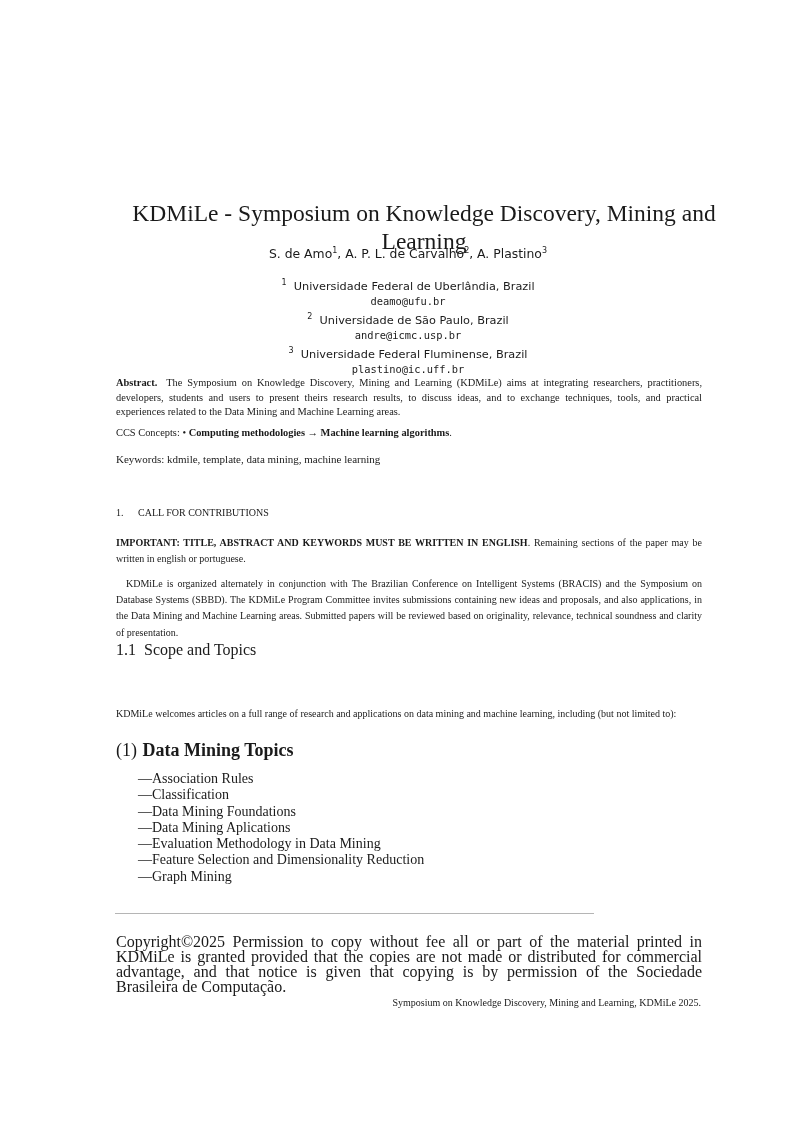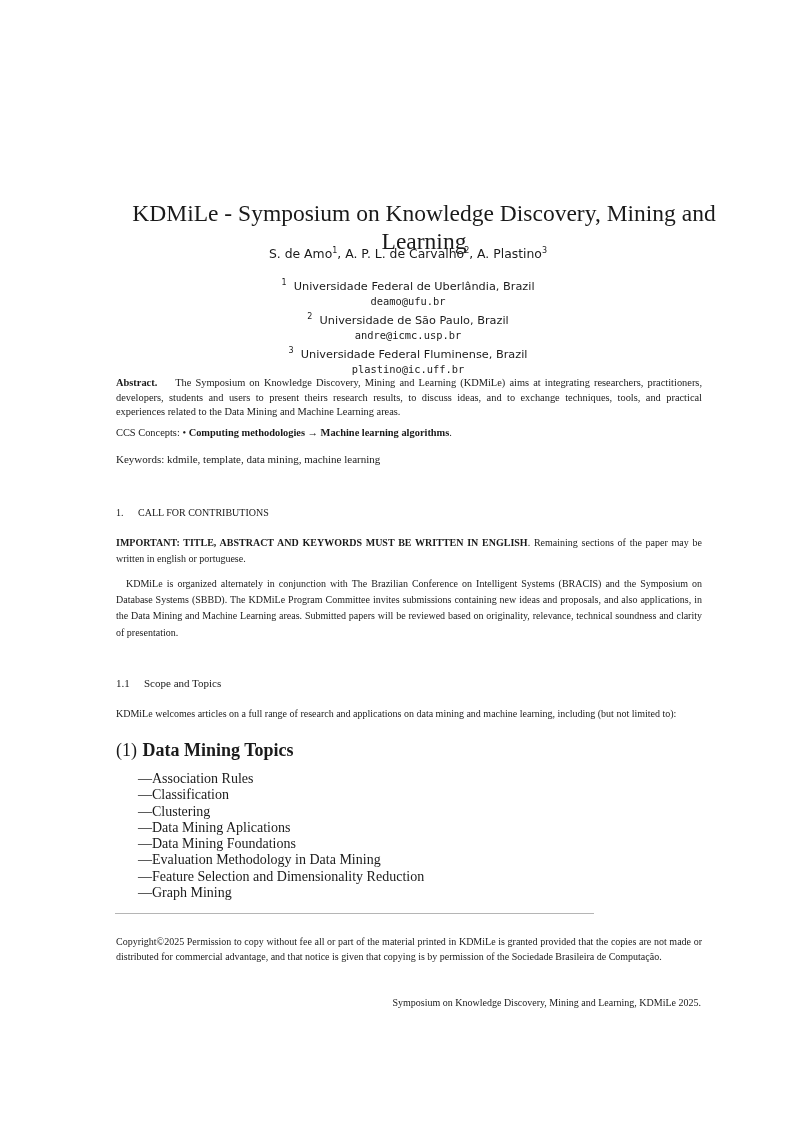--- a/index.html
+++ b/index.html
@@ -12,42 +12,42 @@
   .authors { position: absolute; left: 0; width: 816px; top: 246px; text-align: center;
              font-family: "DejaVu Sans", "Liberation Sans", sans-serif; font-size: 12.4px; }
   .authors sup, .affil sup { font-size: 8px; vertical-align: 5px; }
 
   .affil-block { position: absolute; left: 0; width: 816px; top: 275px; text-align: center; }
   .affil { font-family: "DejaVu Sans", "Liberation Sans", sans-serif; font-size: 11.3px; line-height: 15px; }
   .email { font-family: "DejaVu Sans Mono", "Liberation Mono", monospace; font-size: 10.4px; line-height: 15px; }
 
   .abstract { position: absolute; left: 116px; width: 586px; top: 376px; font-size: 10.4px;
               line-height: 14.5px; text-align: justify; margin: 0; }
-  .abstract b { margin-right: 18px; }
+  .abstract b { margin-right: 9px; }
   .ccs { position: absolute; left: 116px; top: 427px; font-size: 10.4px; }
   .keywords { position: absolute; left: 116px; top: 453px; font-size: 11px; }
 
   .section { position: absolute; left: 116px; top: 507px; font-size: 10px; }
   .section .num { display: inline-block; width: 22px; }
   .para { position: absolute; left: 116px; width: 586px; font-size: 10px; line-height: 16.2px;
           text-align: justify; margin: 0; }
   .p1 { top: 535px; }
   .p2 { top: 576px; text-indent: 10px; }
-  .subsection { position: absolute; left: 116px; top: 677px; font-size: 11px; }
+  .subsection { position: absolute; left: 116px; top: 641px; font-size: 16px; }
   .subsection .num { display: inline-block; width: 28px; }
   .p3 { top: 706px; }
 
   .list-head { position: absolute; left: 116px; top: 740px; font-size: 18px; }
   .list-head .num { display: inline-block; width: 22px; }
   .topics { position: absolute; left: 138px; top: 771px; margin: 0; padding: 0; list-style: none;
             font-size: 14px; line-height: 16.3px; }
 
   .rule { position: absolute; left: 115px; width: 479px; top: 913px; height: 0; border-top: 1px solid #b5b5b5; }
 
-  .copyright { position: absolute; left: 116px; width: 586px; top: 934px; font-size: 10px;
+  .copyright { position: absolute; left: 116px; width: 586px; top: 934px; font-size: 16px;
                line-height: 15px; text-align: justify; margin: 0; }
   .footer { position: absolute; right: 93px; top: 997px; font-size: 10px; }
 </style>
 </head>
 <body>
 
 <div class="page">
 
   <h1 class="title">KDMiLe - Symposium on Knowledge Discovery, Mining and Learning</h1>
 
@@ -94,23 +94,22 @@
   <p class="para p3">KDMiLe welcomes articles on a full range of research and applications on data mining and machine learning, including (but not limited to):</p>
 
   <div class="list-head">
     <span class="num">(1)</span>
     <b>Data Mining Topics</b>
   </div>
 
   <ul class="topics">
     <li>—Association Rules</li>
     <li>—Classification</li>
-    <li>—Clustering</li>
+    <li>—Data Mining Foundations</li>
     <li>—Data Mining Aplications</li>
-    <li>—Data Mining Foundations</li>
     <li>—Evaluation Methodology in Data Mining</li>
     <li>—Feature Selection and Dimensionality Reduction</li>
     <li>—Graph Mining</li>
   </ul>
 
   <div class="rule"></div>
 
   <p class="copyright">Copyright©2025 Permission to copy without fee all or part of the material printed in KDMiLe is granted provided that the copies are not made or distributed for commercial advantage, and that notice is given that copying is by permission of the Sociedade Brasileira de Computação.</p>
 
   <div class="footer">Symposium on Knowledge Discovery, Mining and Learning, KDMiLe 2025.</div>

